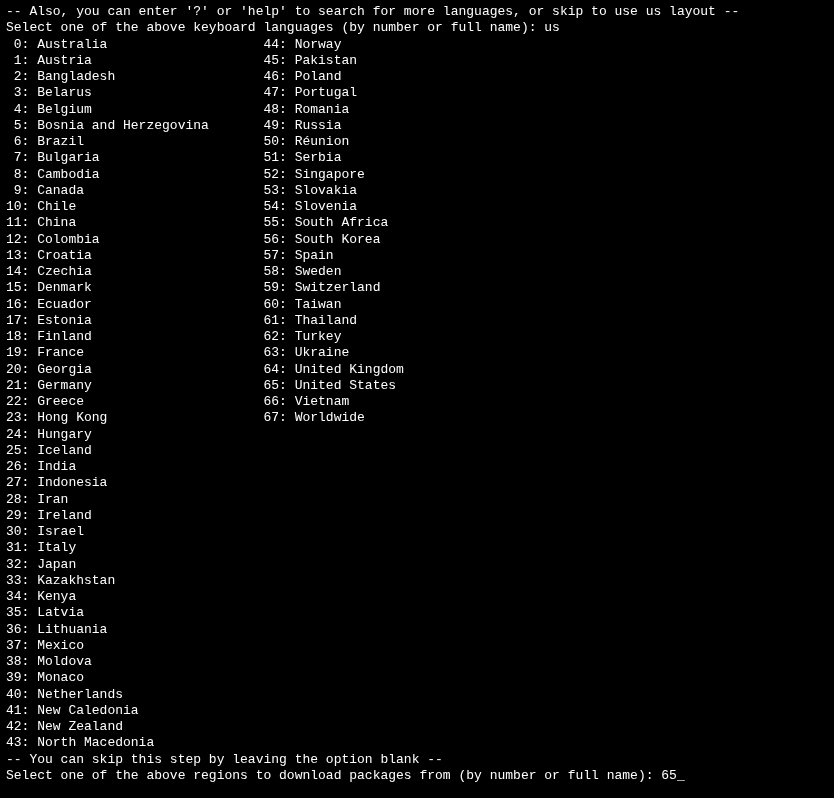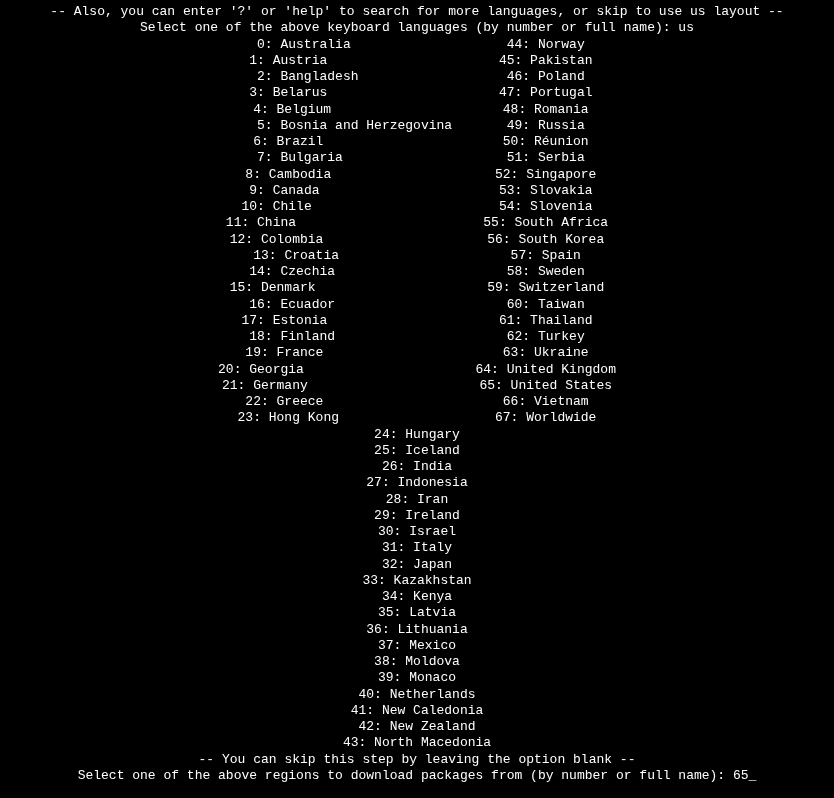--- a/index.html
+++ b/index.html
@@ -1,19 +1,18 @@
 <!DOCTYPE html>
 <html><head>
   <meta charset="utf-8">
   <style>
     * {
       margin: 0;
       padding: 0;
       box-sizing: border-box;
-      text-align: center;
     }
     body {
       background-color: #000000;
       color: #ffffff;
       font-family: 'Courier New', Courier, monospace;
       font-size: 13px;
       line-height: 1.25;
       width: 834px;
       min-height: 798px;
       padding: 4px 6px;

